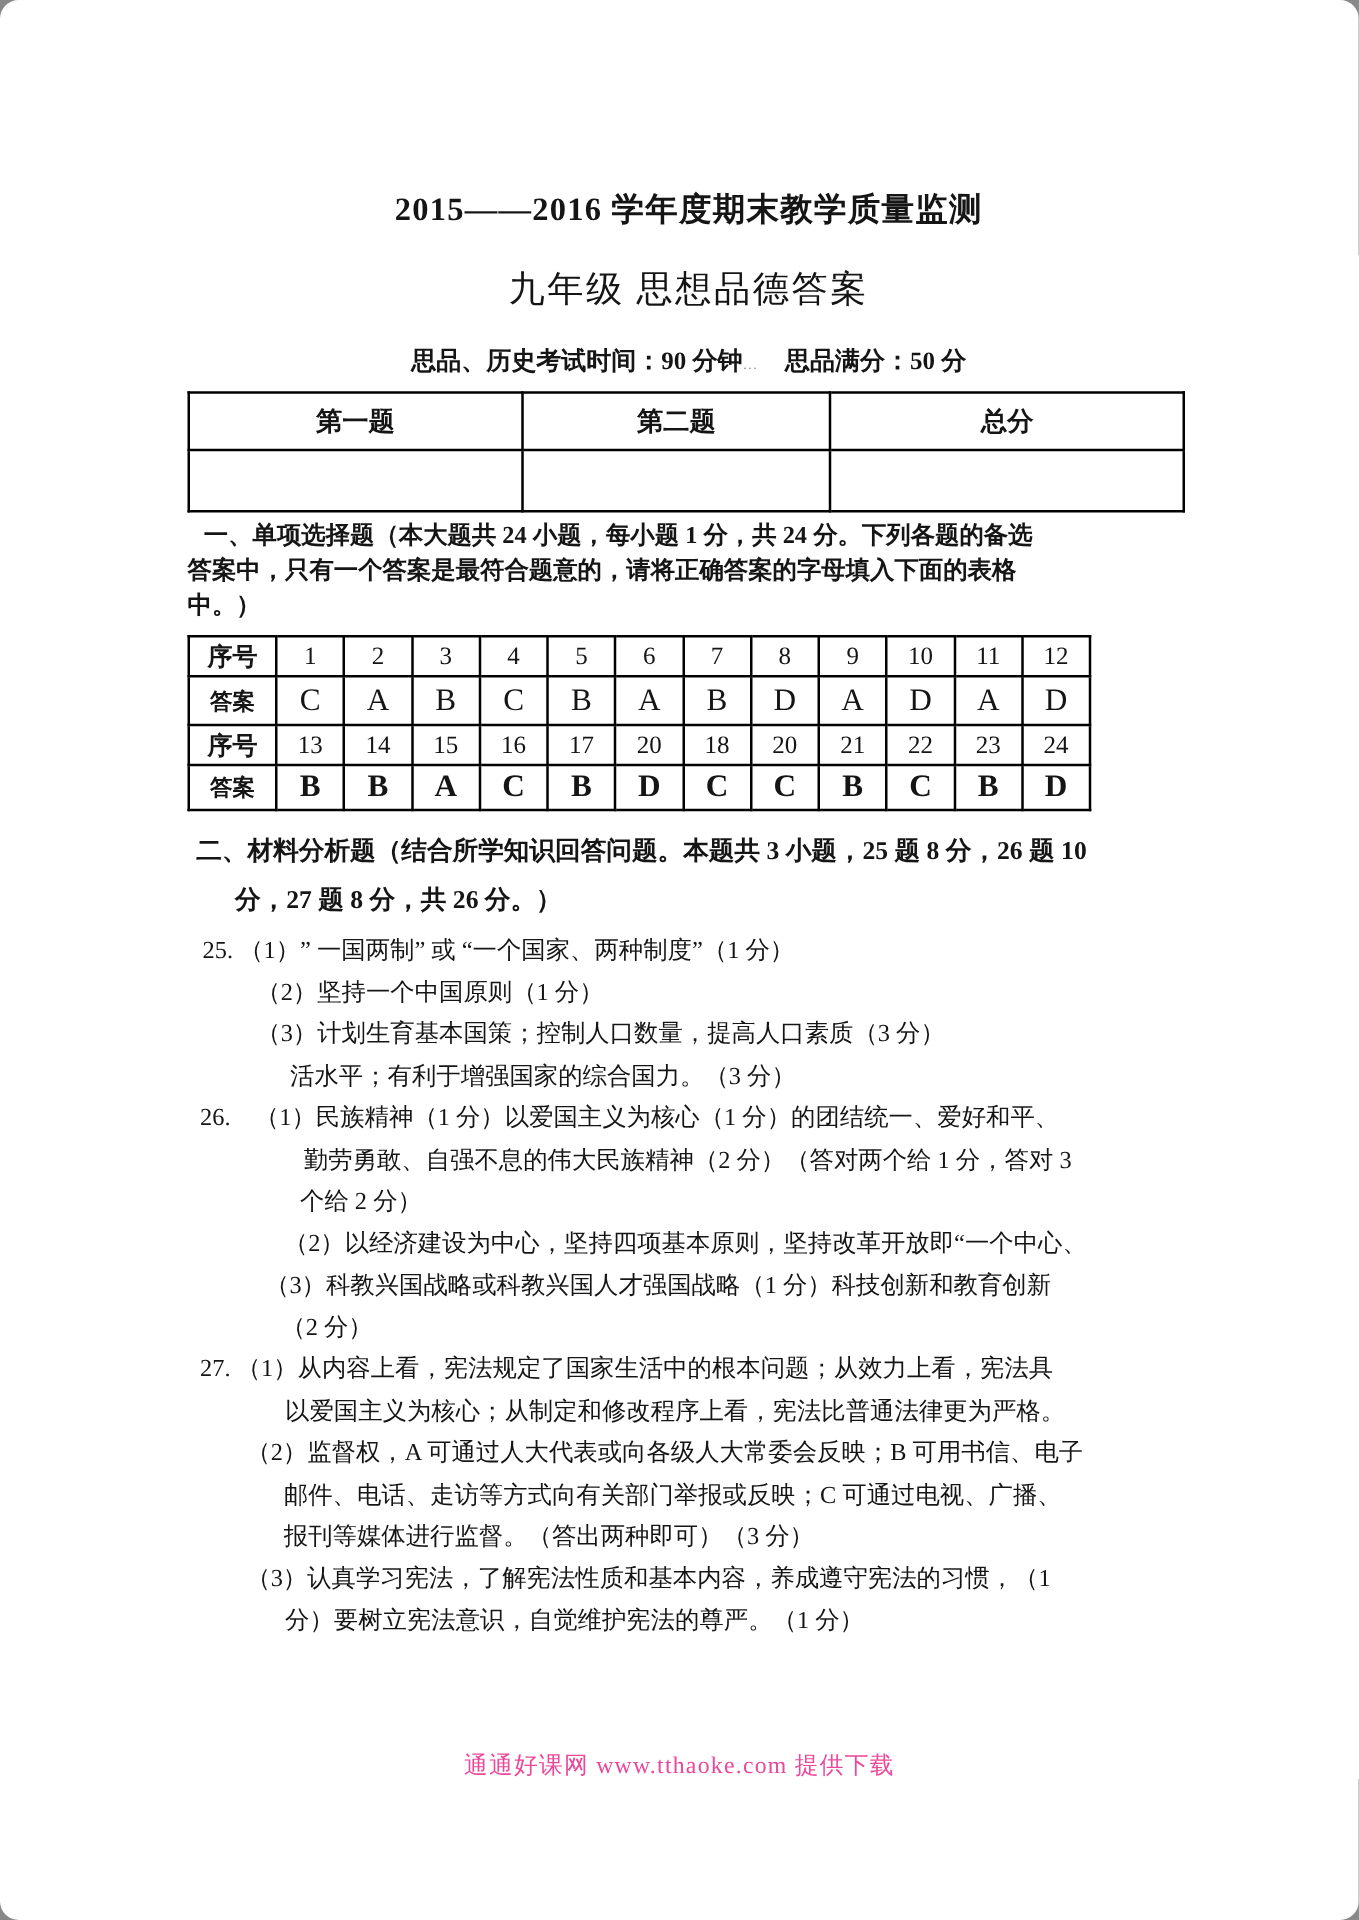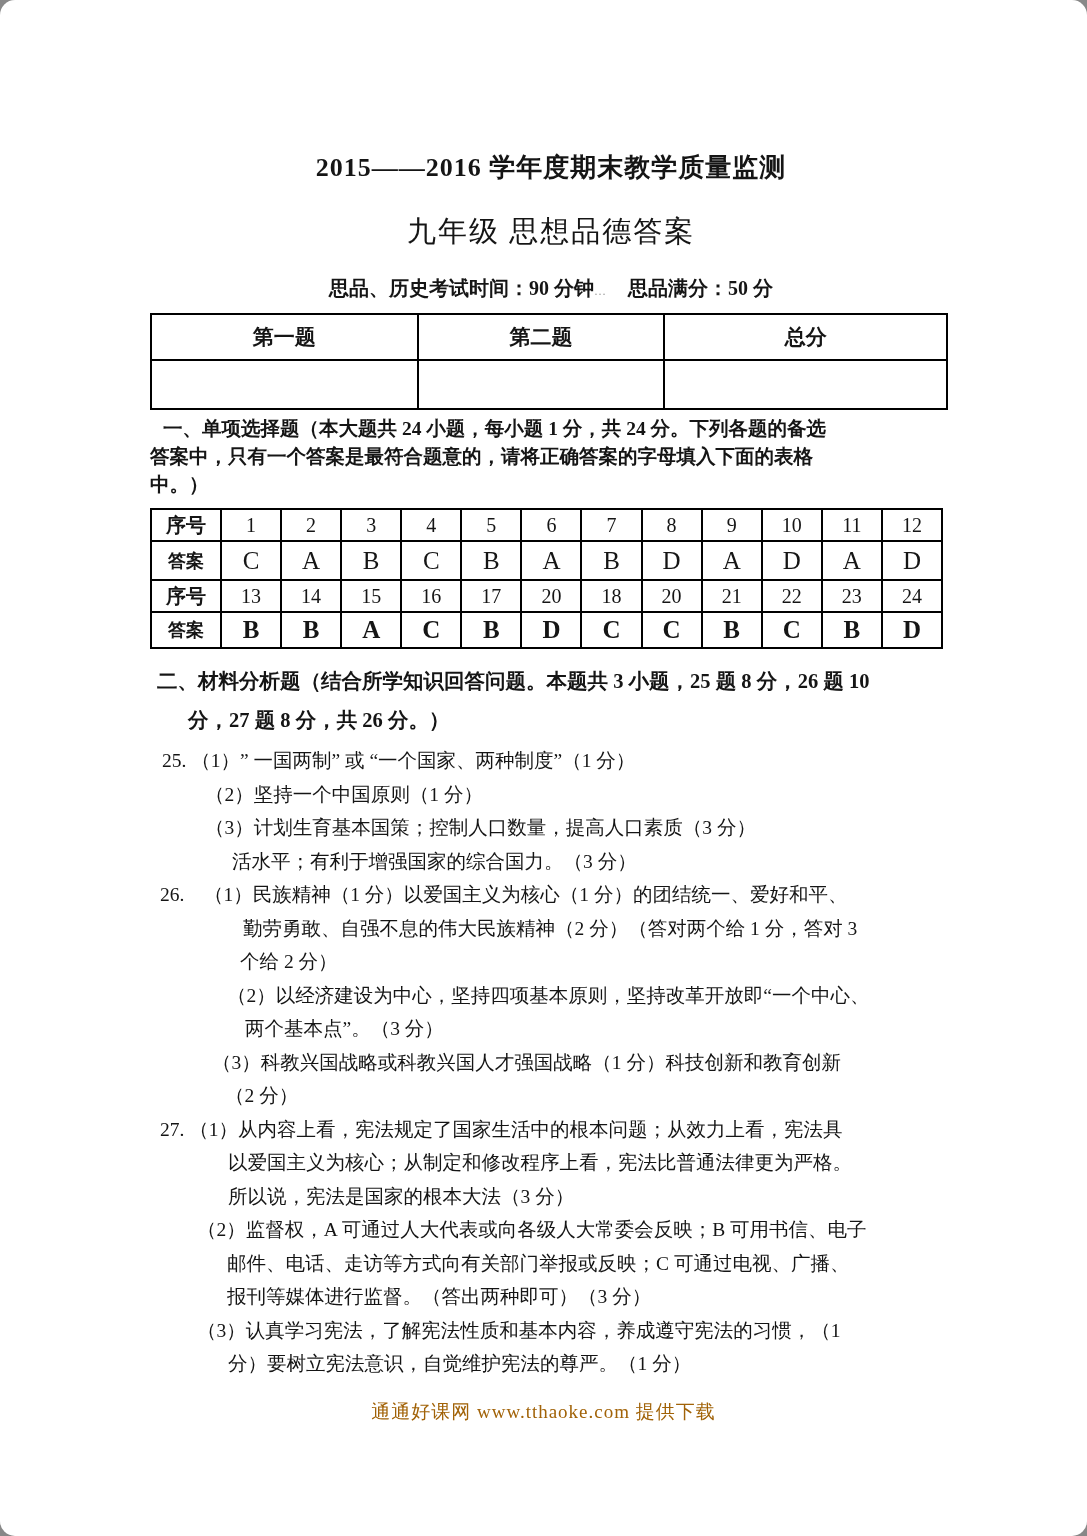--- a/index.html
+++ b/index.html
@@ -16,42 +16,42 @@
 
   table{border-collapse:collapse;table-layout:fixed;}
   .score-table{width:798px;margin-top:11px;}
   .score-table td{border:2px solid #000;text-align:center;vertical-align:middle;}
   .score-table .hdr td{height:42px;font-size:21px;font-weight:bold;}
   .score-table .empty td{height:45px;}
 
   .sec1{margin-top:5px;font-weight:bold;font-size:19.5px;line-height:28px;white-space:nowrap;}
   .sec1 .first{padding-left:13px;}
 
-  .mcq{width:793px;margin-top:9px;}
+  .mcq{width:723px;margin-top:9px;}
   .mcq td{border:2px solid #000;text-align:center;vertical-align:middle;overflow:hidden;}
   .mcq .lab{font-size:18px;font-weight:bold;font-family:"Liberation Serif","DejaVu Serif",serif;}
   .mcq tr.num td{height:28px;font-size:20px;}
   .mcq tr.ansA td{height:35px;font-size:25px;}
   .mcq tr.ansB td{height:32px;font-size:25px;font-weight:bold;}
   .mcq tr.ansA td.lab, .mcq tr.ansB td.lab{font-size:18px;font-weight:bold;}
 
   .sec2{margin-top:13px;font-weight:bold;font-size:20.5px;line-height:39px;white-space:nowrap;}
   .sec2 .first{padding-left:7px;}
   .sec2 .cont{padding-left:38px;}
 
   .body-lines{margin-top:4px;}
   .bl{font-size:19.5px;line-height:33.5px;white-space:pre;}
   .p10{padding-left:10px;} .p12{padding-left:12px;}
   .p47{padding-left:47px;} .p50{padding-left:50px;} .p55{padding-left:55px;}
   .p62{padding-left:62px;} .p75{padding-left:75px;} .p77{padding-left:77px;}
   .p78{padding-left:78px;} .p82{padding-left:82px;} .p90{padding-left:90px;}
   .p93{padding-left:93px;} .p95{padding-left:95px;}
 
   .footer{position:absolute;left:0;top:1399px;width:1087px;text-align:center;
-    font-size:19px;color:#a16207;letter-spacing:1px;}
+    font-size:19px;color:#ec4899;letter-spacing:1px;}
 </style>
 </head>
 <body>
 
 <div class="page">
   <div class="content">
 
     <div class="title">2015——2016 学年度期末教学质量监测</div>
     <div class="subtitle">九年级 思想品德答案</div>
 
@@ -170,26 +170,24 @@
 
     <div class="body-lines">
       <div class="bl p12">25. （1）” 一国两制” 或 “一个国家、两种制度”（1 分）</div>
       <div class="bl p55">（2）坚持一个中国原则（1 分）</div>
       <div class="bl p55">（3）计划生育基本国策；控制人口数量，提高人口素质（3 分）</div>
       <div class="bl p82">活水平；有利于增强国家的综合国力。（3 分）</div>
       <div class="bl p10">26.　（1）民族精神（1 分）以爱国主义为核心（1 分）的团结统一、爱好和平、</div>
       <div class="bl p93">勤劳勇敢、自强不息的伟大民族精神（2 分）（答对两个给 1 分，答对 3</div>
       <div class="bl p90">个给 2 分）</div>
       <div class="bl p77">（2）以经济建设为中心，坚持四项基本原则，坚持改革开放即“一个中心、</div>
-      <div class="bl p95">两个基本点”。（3 分）</div>
       <div class="bl p62">（3）科教兴国战略或科教兴国人才强国战略（1 分）科技创新和教育创新</div>
       <div class="bl p75">（2 分）</div>
       <div class="bl p10">27. （1）从内容上看，宪法规定了国家生活中的根本问题；从效力上看，宪法具</div>
       <div class="bl p78">以爱国主义为核心；从制定和修改程序上看，宪法比普通法律更为严格。</div>
-      <div class="bl p78">所以说，宪法是国家的根本大法（3 分）</div>
       <div class="bl p47">（2）监督权，A 可通过人大代表或向各级人大常委会反映；B 可用书信、电子</div>
       <div class="bl p77">邮件、电话、走访等方式向有关部门举报或反映；C 可通过电视、广播、</div>
       <div class="bl p77">报刊等媒体进行监督。（答出两种即可）（3 分）</div>
       <div class="bl p47">（3）认真学习宪法，了解宪法性质和基本内容，养成遵守宪法的习惯，（1</div>
       <div class="bl p78">分）要树立宪法意识，自觉维护宪法的尊严。（1 分）</div>
     </div>
 
   </div>
 
   <div class="footer">通通好课网  www.tthaoke.com  提供下载</div>

